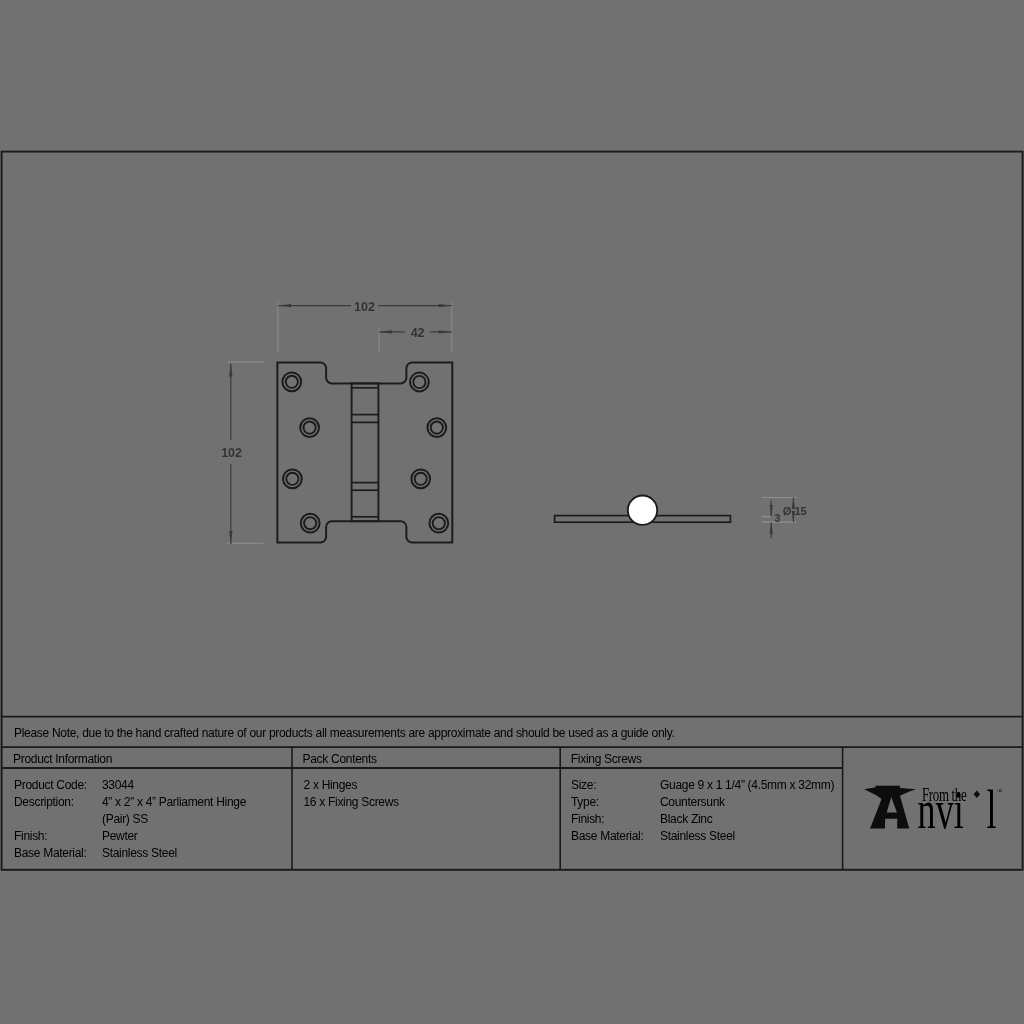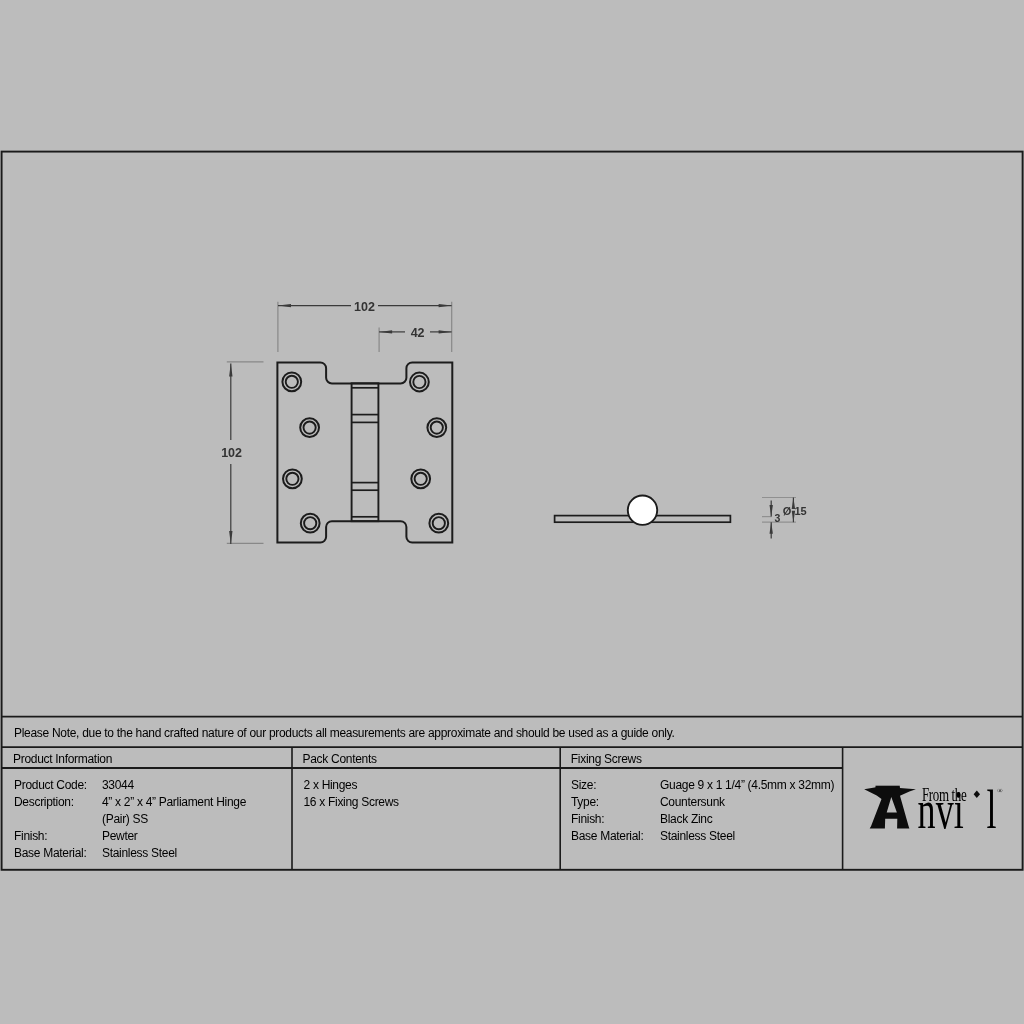--- a/index.html
+++ b/index.html
@@ -1,16 +1,16 @@
 <!DOCTYPE html>
 <html><head>
 <meta charset="utf-8">
 <style>
   html,body{margin:0;padding:0;background:#ffffff;}
-  #page{position:relative;width:1024px;height:1024px;background:#f9a8d4;overflow:hidden;filter:grayscale(1);}
+  #page{position:relative;width:1024px;height:1024px;background:#d946ef;overflow:hidden;filter:grayscale(1);}
   svg{position:absolute;top:0;left:0;}
   text{font-family:"Liberation Sans",sans-serif;}
   .ser{font-family:"Liberation Serif",serif;}
 </style>
 </head>
 <body>
 
 <div id="page">
 <svg width="1024" height="1024" viewBox="0 0 1024 1024">
 

